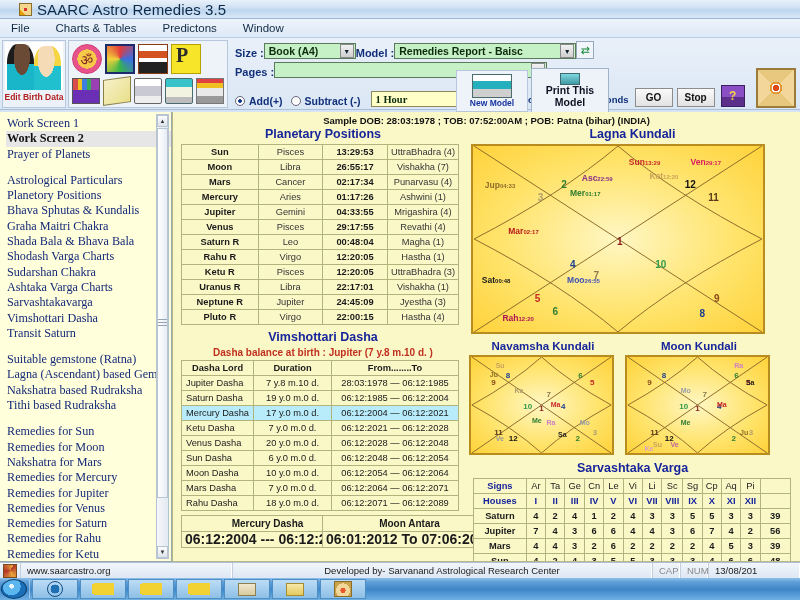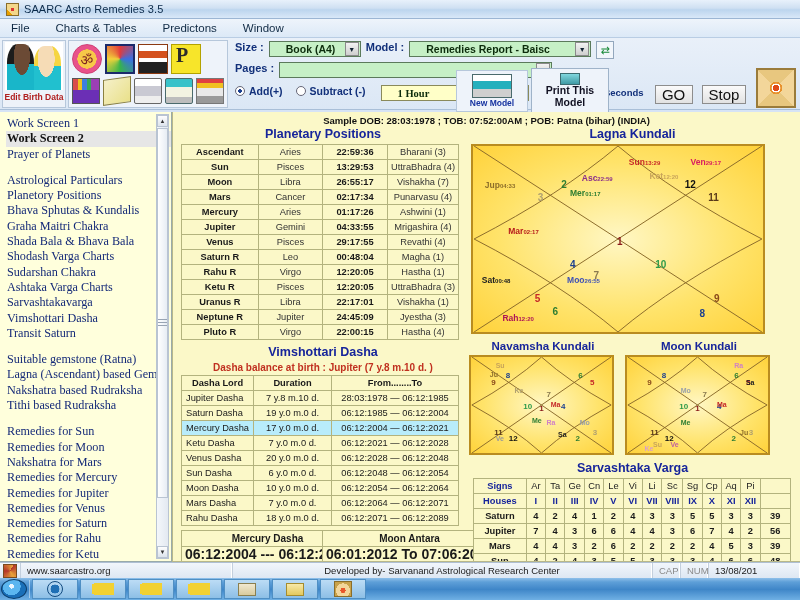--- a/index.html
+++ b/index.html
@@ -11,22 +11,22 @@
     background: #d6e3f5;
   }
   #app { position: relative; width: 800px; height: 600px; }
 
   
   .titlebar {
     height: 19px;
     background: linear-gradient(to bottom,#e8f1fb 0%,#cfe0f2 45%,#bcd5ee 55%,#d9e8f8 100%);
     border-bottom: 1px solid #9cb6d4;
     display: flex; align-items: center; gap: 5px;
-    padding-left: 6px;
-    font-size: 11px; color: #0b2a4a;
+    padding-left: 19px;
+    font-size: 15px; color: #0b2a4a;
   }
   .app-icon {
     width: 13px; height: 13px;
     background:
       radial-gradient(circle at 50% 50%, #d33 0 22%, transparent 23%),
       linear-gradient(45deg,#e8a000 25%,transparent 25%) ,
       #f3d78a;
     border: 1px solid #8a6d2a;
   }
   .titlebar .t { font-weight: normal; letter-spacing: .1px; }
@@ -135,26 +135,26 @@
   .ic-list {
     background: linear-gradient(to bottom,#e04040 0 18%, #f0c020 18% 36%, #e8e8e8 36% 54%, #e8e8e8 54% 72%, #999 72% 100%);
     border: 1px solid #777;
   }
 
   
   .tb-fields {
     display: flex; flex-direction: column; justify-content: center; gap: 3px;
     padding: 3px 4px; flex: 0 0 auto;
   }
-  .fld-row { display: flex; align-items: flex-start; gap: 5px; font-size: 11px; }
+  .fld-row { display: flex; align-items: flex-end; font-size: 11px; }
   .fld-lbl { color: #12307a; font-weight: bold; }
   .combo {
     height: 16px; background: #c6f0c6; border: 1px solid #5b7a5b;
     display: flex; align-items: center; justify-content: space-between;
-    font-size: 10.5px; color:#0c2c0c; font-weight:bold; padding-left: 16px;
+    font-size: 10.5px; color:#0c2c0c; font-weight:bold; padding-left: 4px;
   }
   .combo .arw {
     width: 14px; height: 14px; margin: 0 1px;
     background: linear-gradient(to bottom,#f2f2f2,#cfcfcf);
     border: 1px solid #8a8a8a;
     display:flex; align-items:center; justify-content:center; font-size:7px; color:#123;
   }
   .combo.yellow { background: #ffffc8; border-color: #8a8a5b; font-family: Liberation Serif, serif; }
   .combo.w1 { width: 92px; }
   .combo.w2 { width: 182px; }
@@ -184,21 +184,21 @@
     width: 78px; height: 46px; background:#eef3fa; border:1px solid #9fb3c9;
     display:flex; flex-direction:column; align-items:center; justify-content:center;
     font-size: 10.5px; font-weight: bold; color:#112; line-height: 1.1;
   }
   .pm-ic { width:20px; height:12px; background:linear-gradient(to bottom,#7fd6de,#3f9aa4); border:1px solid #3a6a70;}
   .stopfor { display:flex; align-items:center; gap:4px; font-size:9.5px; font-weight:bold; color:#12307a; }
   .secbox { width: 26px; height: 15px; background:#ffffc8; border:1px solid #8a8a5b;
      text-align:center; font-size:10px; color:#333; line-height:14px;}
   .btn-sm {
     min-width: 38px; height: 19px; background: linear-gradient(to bottom,#fafafa,#e2e2e2);
-    border:1px solid #8d8d8d; font-size:15px; font-weight:normal; color:#111;
+    border:1px solid #8d8d8d; font-size:10px; font-weight:bold; color:#111;
     display:flex; align-items:center; justify-content:center; padding: 0 6px;
   }
   .ic-book {
     width: 24px; height: 22px;
     background: linear-gradient(to bottom,#8a4fc4 0 55%, #5b2f8a 55% 100%);
     border:1px solid #3d1f63; position:relative;
   }
   .ic-book:after { content:"?"; position:absolute; inset:0; display:flex; align-items:center;
     justify-content:center; font-size:12px; color:#f5d542; font-weight:bold;}
   .ic-mandala {
@@ -509,26 +509,20 @@
 
       <div class="sample-line">Sample  DOB: 28:03:1978 ; TOB: 07:52:00AM ; POB: Patna (bihar) (INDIA)</div>
 
       <div class="twocol">
 
         <div class="colL">
 
           <div class="sect-title">Planetary Positions</div>
           <table class="grid pp">
             <tbody id="pp-body">
-                <tr>
-                  <td class="n">Ascendant</td>
-                  <td class="s">Aries</td>
-                  <td class="d">22:59:36</td>
-                  <td class="k">Bharani (3)</td>
-                </tr>
                 <tr>
                   <td class="n">Sun</td>
                   <td class="s">Pisces</td>
                   <td class="d">13:29:53</td>
                   <td class="k">UttraBhadra (4)</td>
                 </tr>
                 <tr>
                   <td class="n">Moon</td>
                   <td class="s">Libra</td>
                   <td class="d">26:55:17</td>

